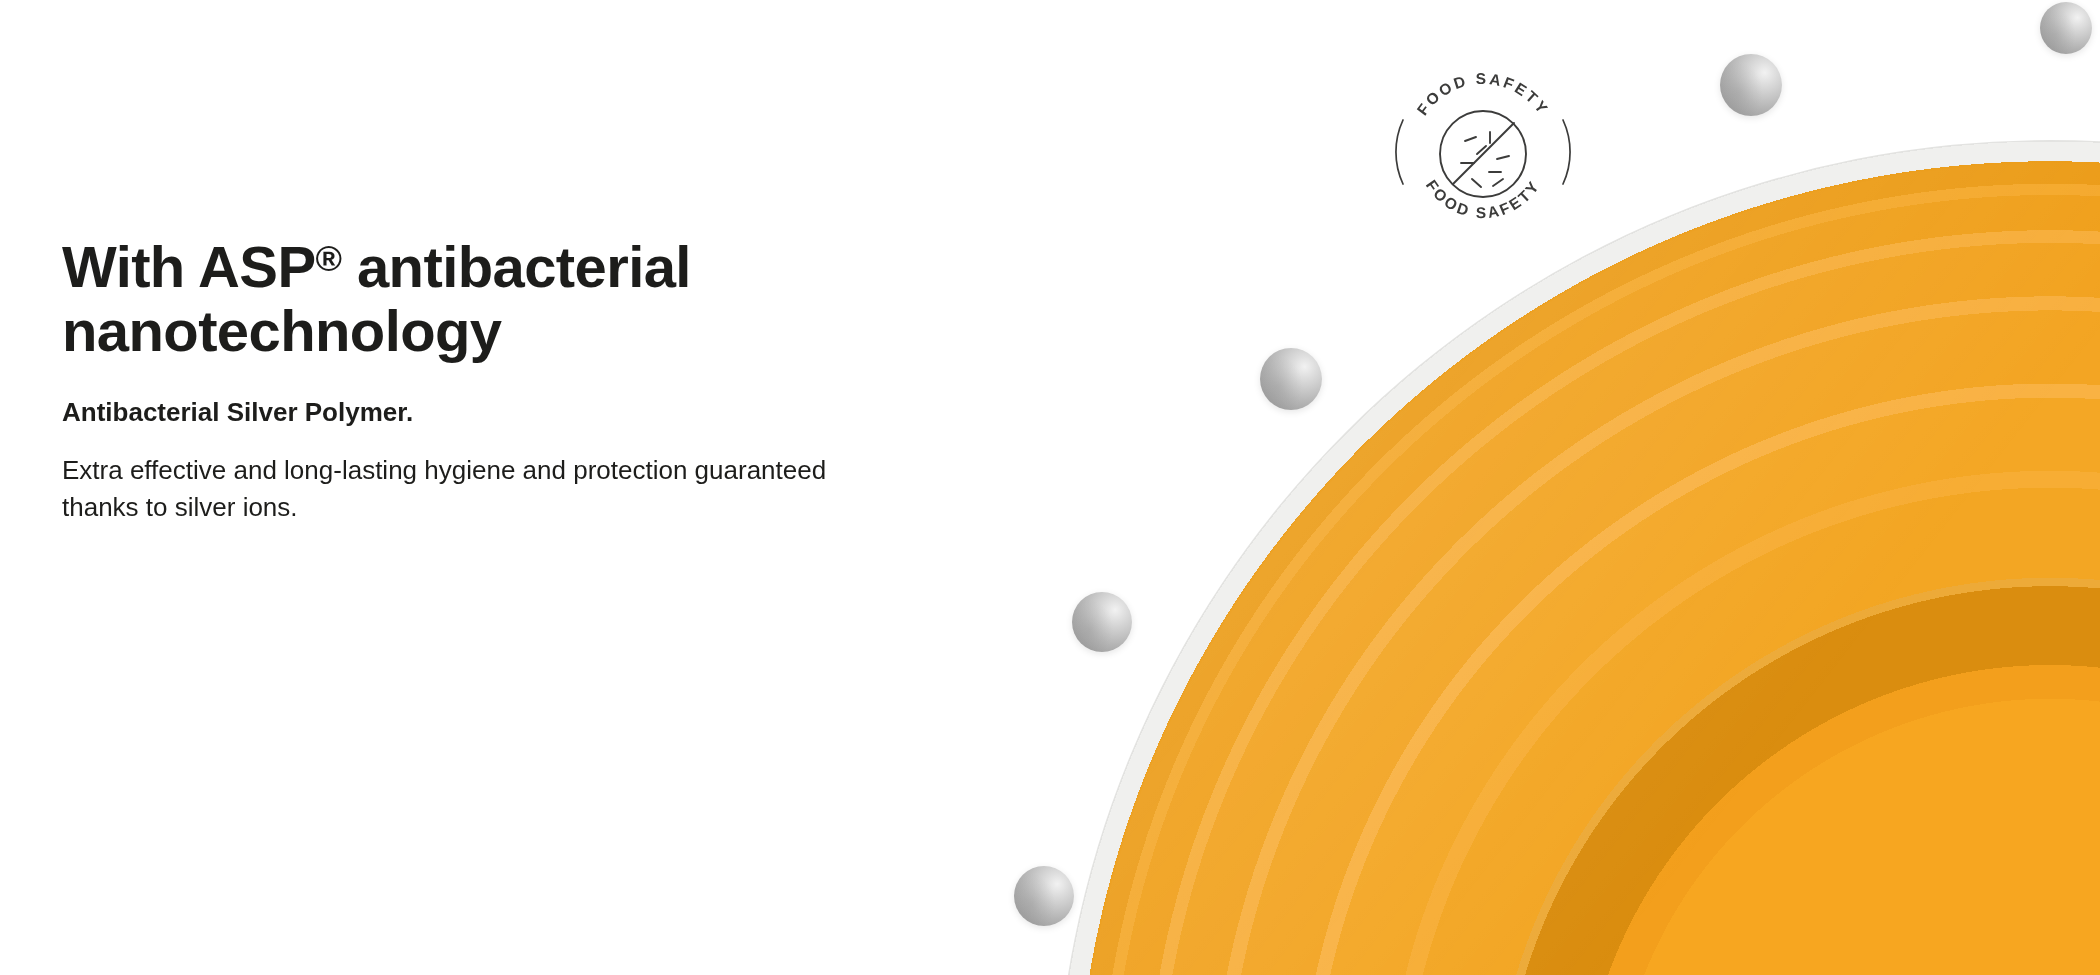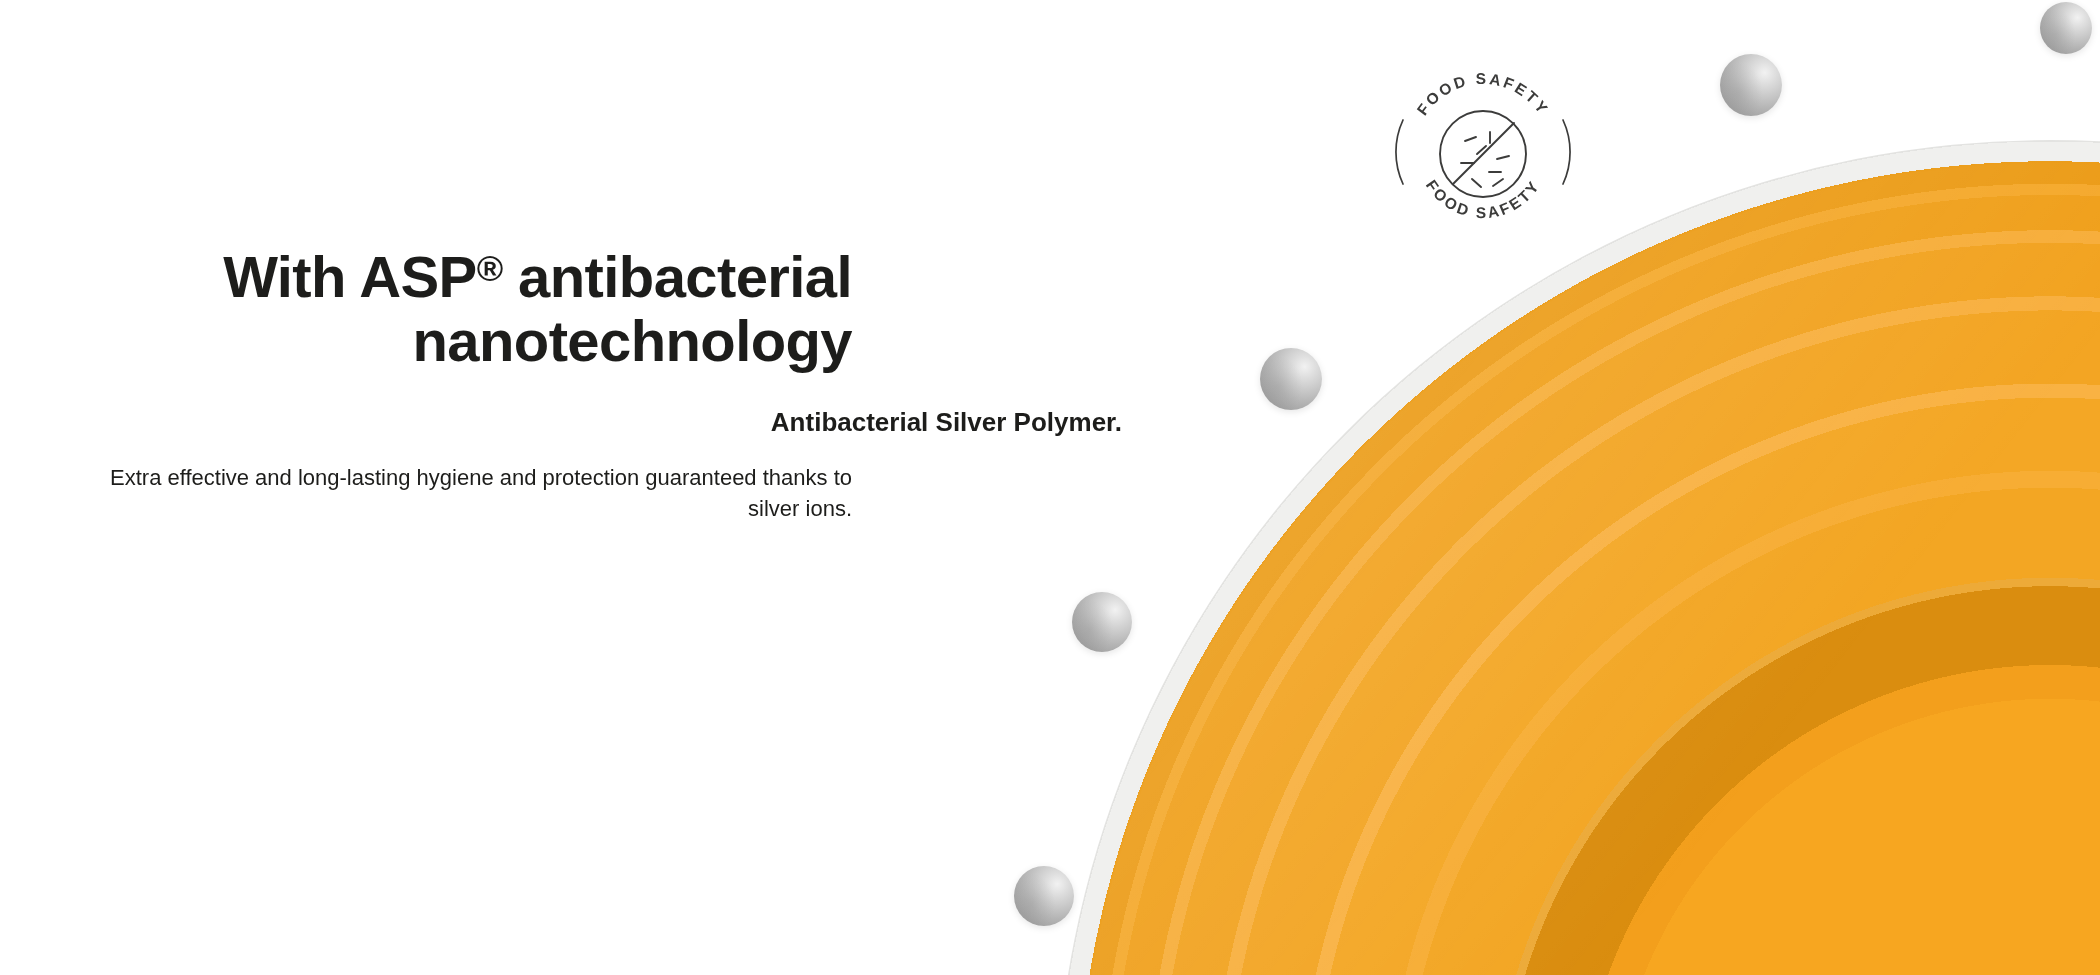--- a/index.html
+++ b/index.html
@@ -125,23 +125,22 @@
     top: 62px;
     width: 180px;
     height: 180px;
   }
   .badge svg { display: block; width: 180px; height: 180px; }
 
   
   .copy {
     position: absolute;
     left: 62px;
-    top: 245px;
+    top: 235px;
     width: 1060px;
-    text-align: right;
   }
   .headline {
     margin: 0;
     font-family: "Liberation Sans", sans-serif;
     font-weight: 700;
     font-size: 58px;
     line-height: 1.1;
     letter-spacing: -0.6px;
     color: #1d1d1b;
     max-width: 790px;
@@ -153,21 +152,21 @@
   }
   .subhead {
     margin: 32px 0 0 0;
     font-size: 26px;
     line-height: 1.35;
     color: #1d1d1b;
     font-weight: 700;
   }
   .bodytext {
     margin: 22px 0 0 0;
-    font-size: 22px;
+    font-size: 26px;
     line-height: 1.42;
     color: #1d1d1b;
     font-weight: 400;
     max-width: 790px;
   }
 </style>
 </head>
 <body>
 
 <div id="stage">

